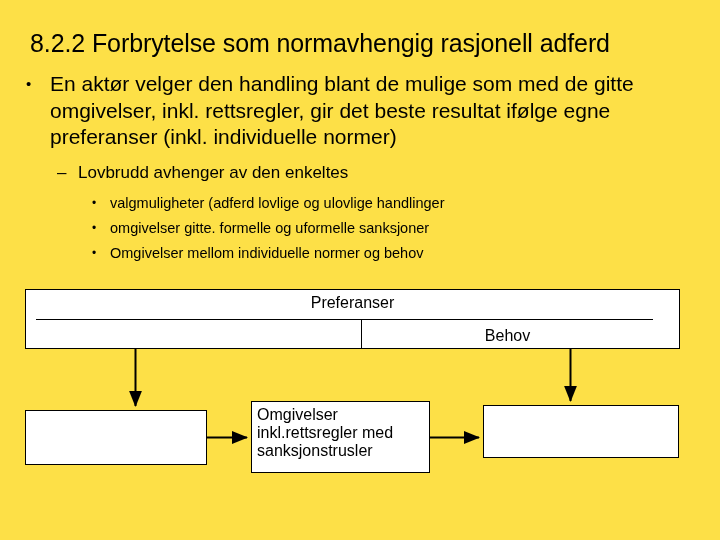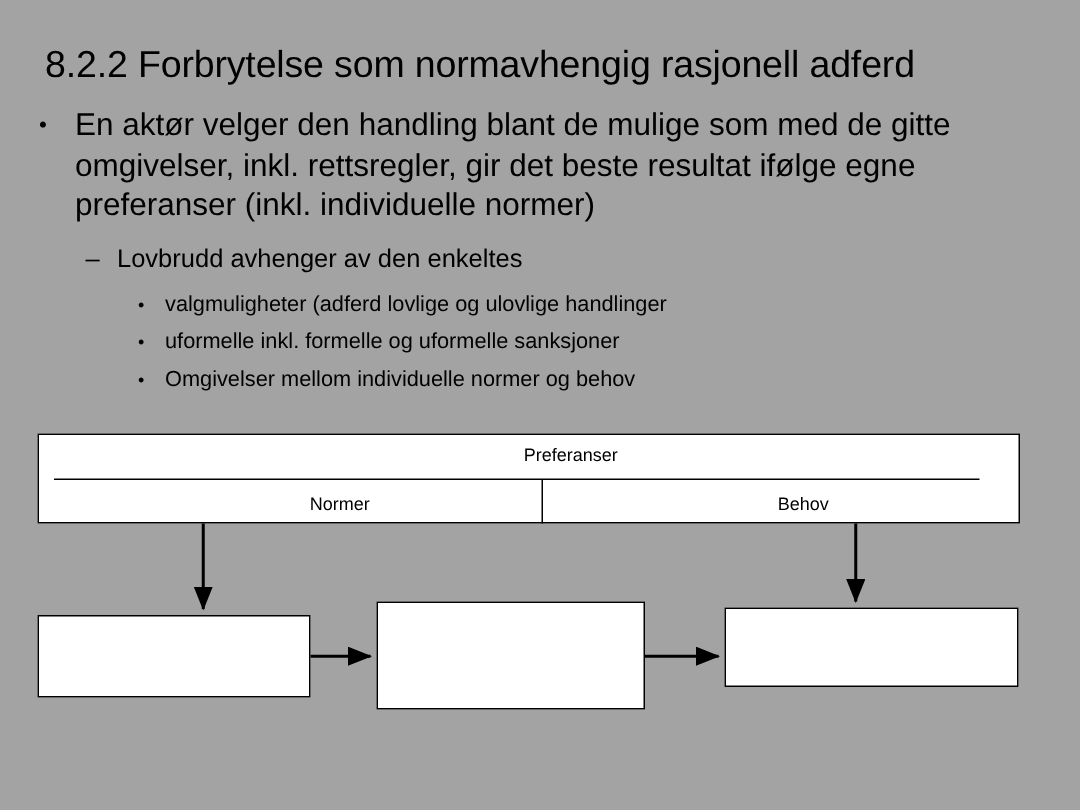--- a/index.html
+++ b/index.html
@@ -4,21 +4,21 @@
 <style>
   html, body {
     margin: 0;
     padding: 0;
     background: #ffffff;
   }
   #slide {
     position: relative;
     width: 720px;
     height: 540px;
-    background: #a3a3a3;
+    background: #fde047;
     overflow: hidden;
     font-family: "Liberation Sans", sans-serif;
     color: #000000;
     -webkit-font-smoothing: antialiased;
   }
 
   
   #slide-title {
     position: absolute;
     left: 30px;
@@ -102,25 +102,24 @@
     pointer-events: none;
   }
   .dbox {
     position: absolute;
     box-sizing: border-box;
     border: 1.4px solid #000000;
     background: #ffffff;
   }
   .dlabel {
     position: absolute;
-    font-size: 12px;
+    font-size: 16px;
     line-height: 18px;
     color: #000000;
     white-space: pre-line;
-    padding-left: 28px;
   }
 
   
   #pref-box {
     left: 25px;
     top: 289px;
     width: 655px;
     height: 60px;
   }
   #pref-rule {
@@ -220,40 +219,42 @@
     <span class="bullet-text">Lovbrudd avhenger av den enkeltes</span>
   </div>
 
   <div id="bullet-l3">
     <div class="l3-row">
       <span class="bullet-mark">•</span>
       <span class="bullet-text">valgmuligheter (adferd lovlige og ulovlige handlinger</span>
     </div>
     <div class="l3-row">
       <span class="bullet-mark">•</span>
-      <span class="bullet-text">uformelle inkl. formelle og uformelle sanksjoner</span>
+      <span class="bullet-text">omgivelser gitte. formelle og uformelle sanksjoner</span>
     </div>
     <div class="l3-row">
       <span class="bullet-mark">•</span>
       <span class="bullet-text">Omgivelser mellom individuelle normer og behov</span>
     </div>
   </div>
 
   <div id="diagram">
 
     <div id="pref-box" class="dbox"></div>
     <div id="pref-rule"></div>
     <div id="pref-divider"></div>
     <div id="pref-label" class="dlabel">Preferanser</div>
-    <div id="normer-label" class="dlabel">Normer</div>
     <div id="behov-label" class="dlabel">Behov</div>
 
     <div id="box-handlinger" class="dbox"></div>
 
     <div id="box-omgivelser" class="dbox"></div>
+    <div id="label-omgivelser" class="dlabel">Omgivelser
+inkl.rettsregler med
+sanksjonstrusler</div>
 
     <div id="box-resultater" class="dbox"></div>
 
     <svg id="arrows" viewBox="0 0 720 540">
       <defs>
         <marker id="ah" markerWidth="9" markerHeight="9" refX="7.5" refY="3.2" orient="auto" markerUnits="strokeWidth">
           <path d="M0,0 L8,3.2 L0,6.4 z" fill="#000000"></path>
         </marker>
       </defs>
 

